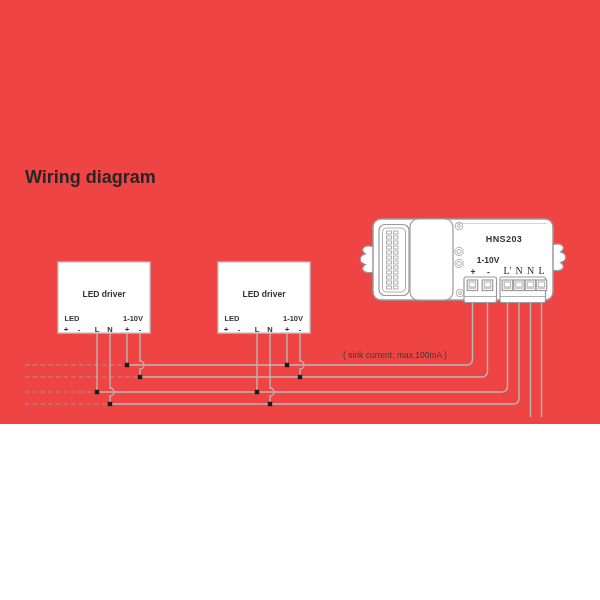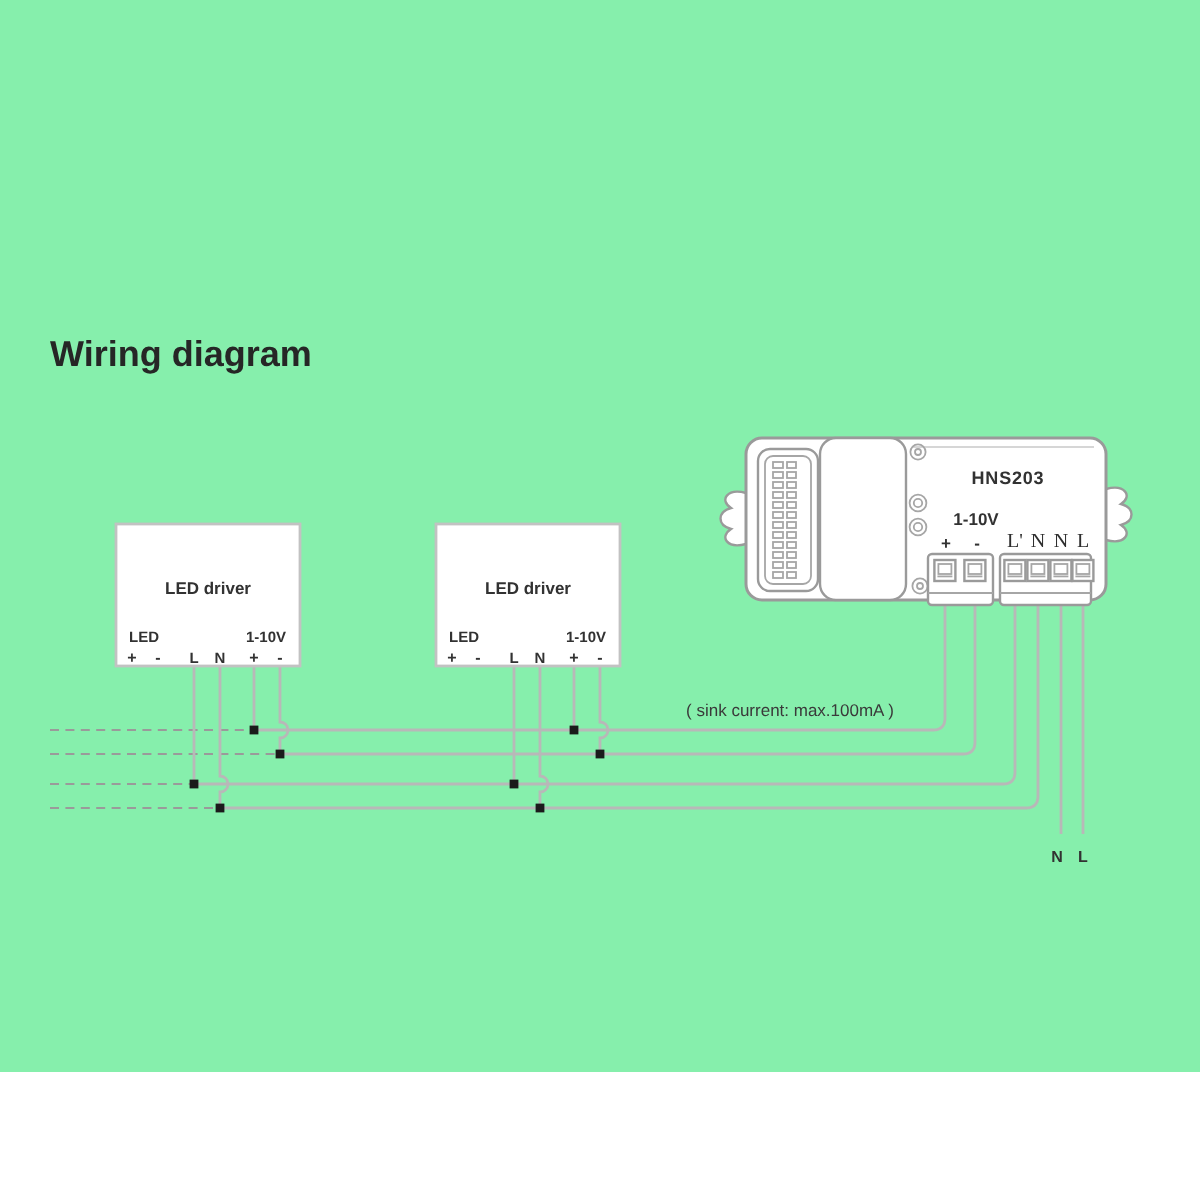--- a/index.html
+++ b/index.html
@@ -1,16 +1,16 @@
 <!DOCTYPE html>
 <html><head>
 <meta charset="utf-8">
 <style>
   html,body{margin:0;padding:0;background:#ffffff;}
-  .stage{position:relative;width:600px;height:536px;background:#86efac;overflow:hidden;}
+  .stage{position:relative;width:600px;height:424px;background:#ef4444;overflow:hidden;}
   svg{position:absolute;left:0;top:0;}
   .t{font-family:"Liberation Sans",sans-serif;fill:#323232;}
   .b{font-weight:bold;}
   .title{font-size:18px;fill:#262626;}
   .s9{font-size:9px;}
   .s85{font-size:8.5px;}
   .s8{font-size:8px;}
   .s75{font-size:7.5px;}
   .note{font-size:8.5px;fill:#3a3a3a;}
   .ser{font-family:"Liberation Serif",serif;font-size:10px;fill:#2e2e2e;}

